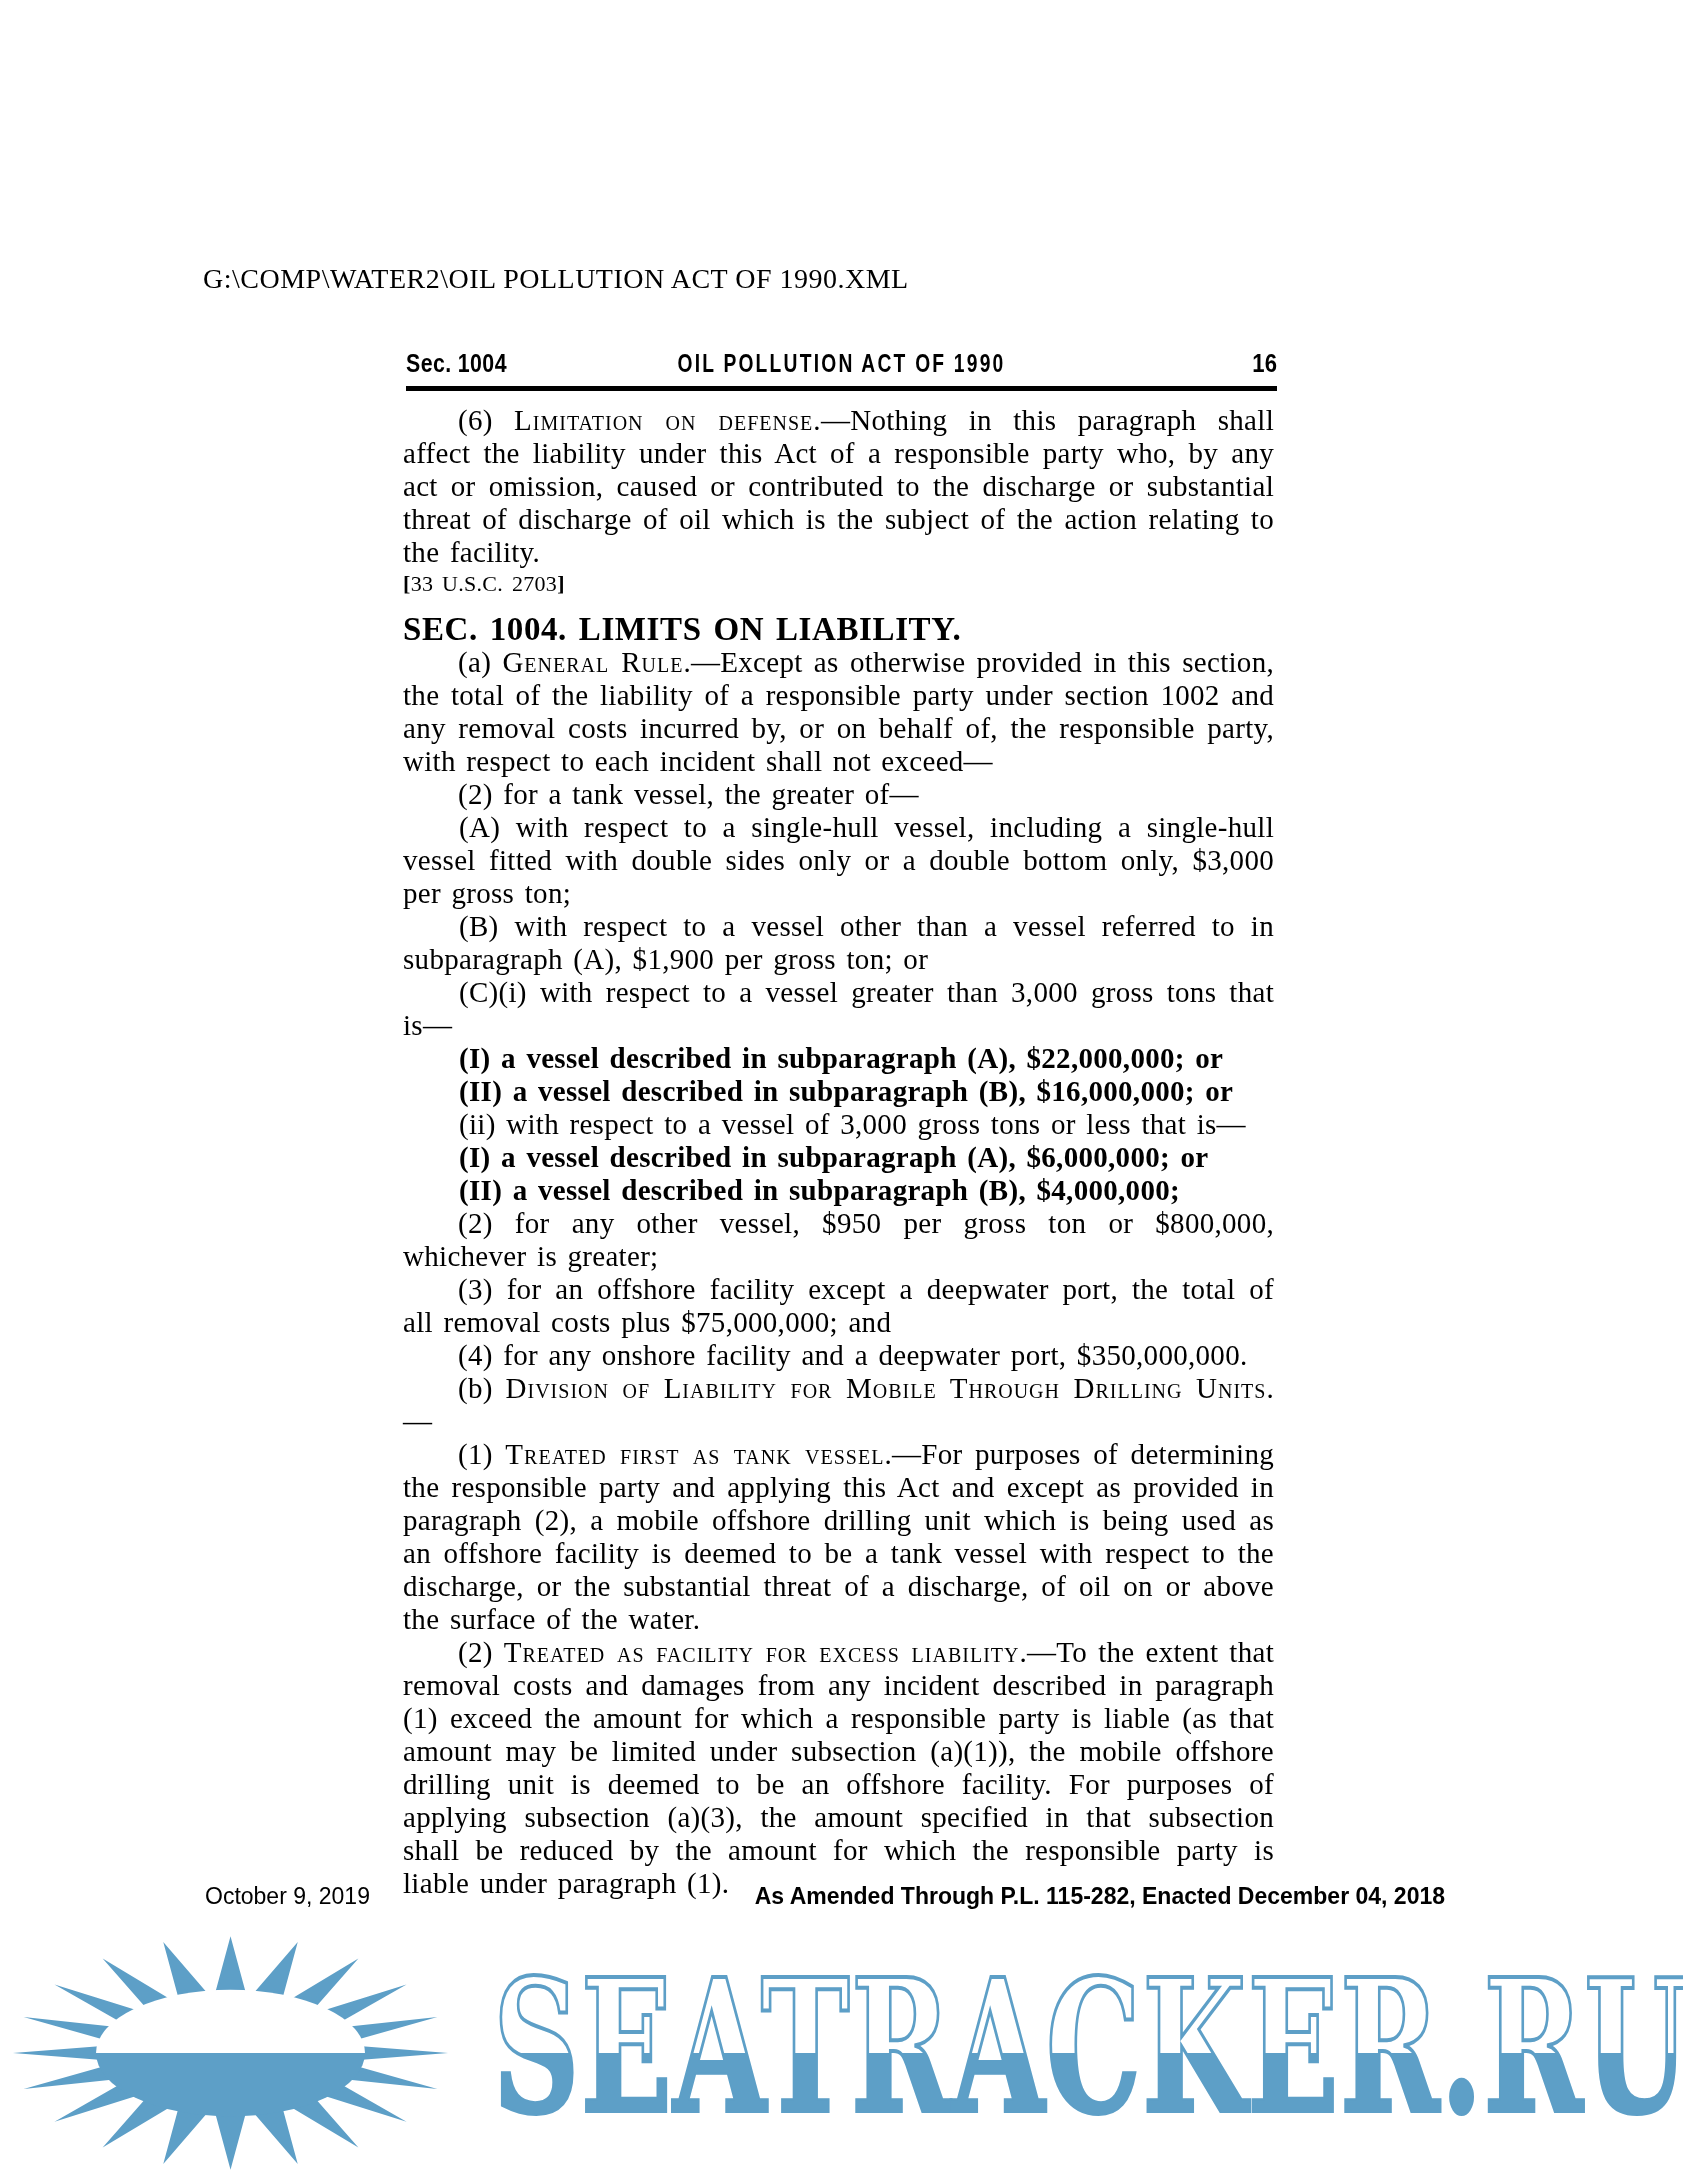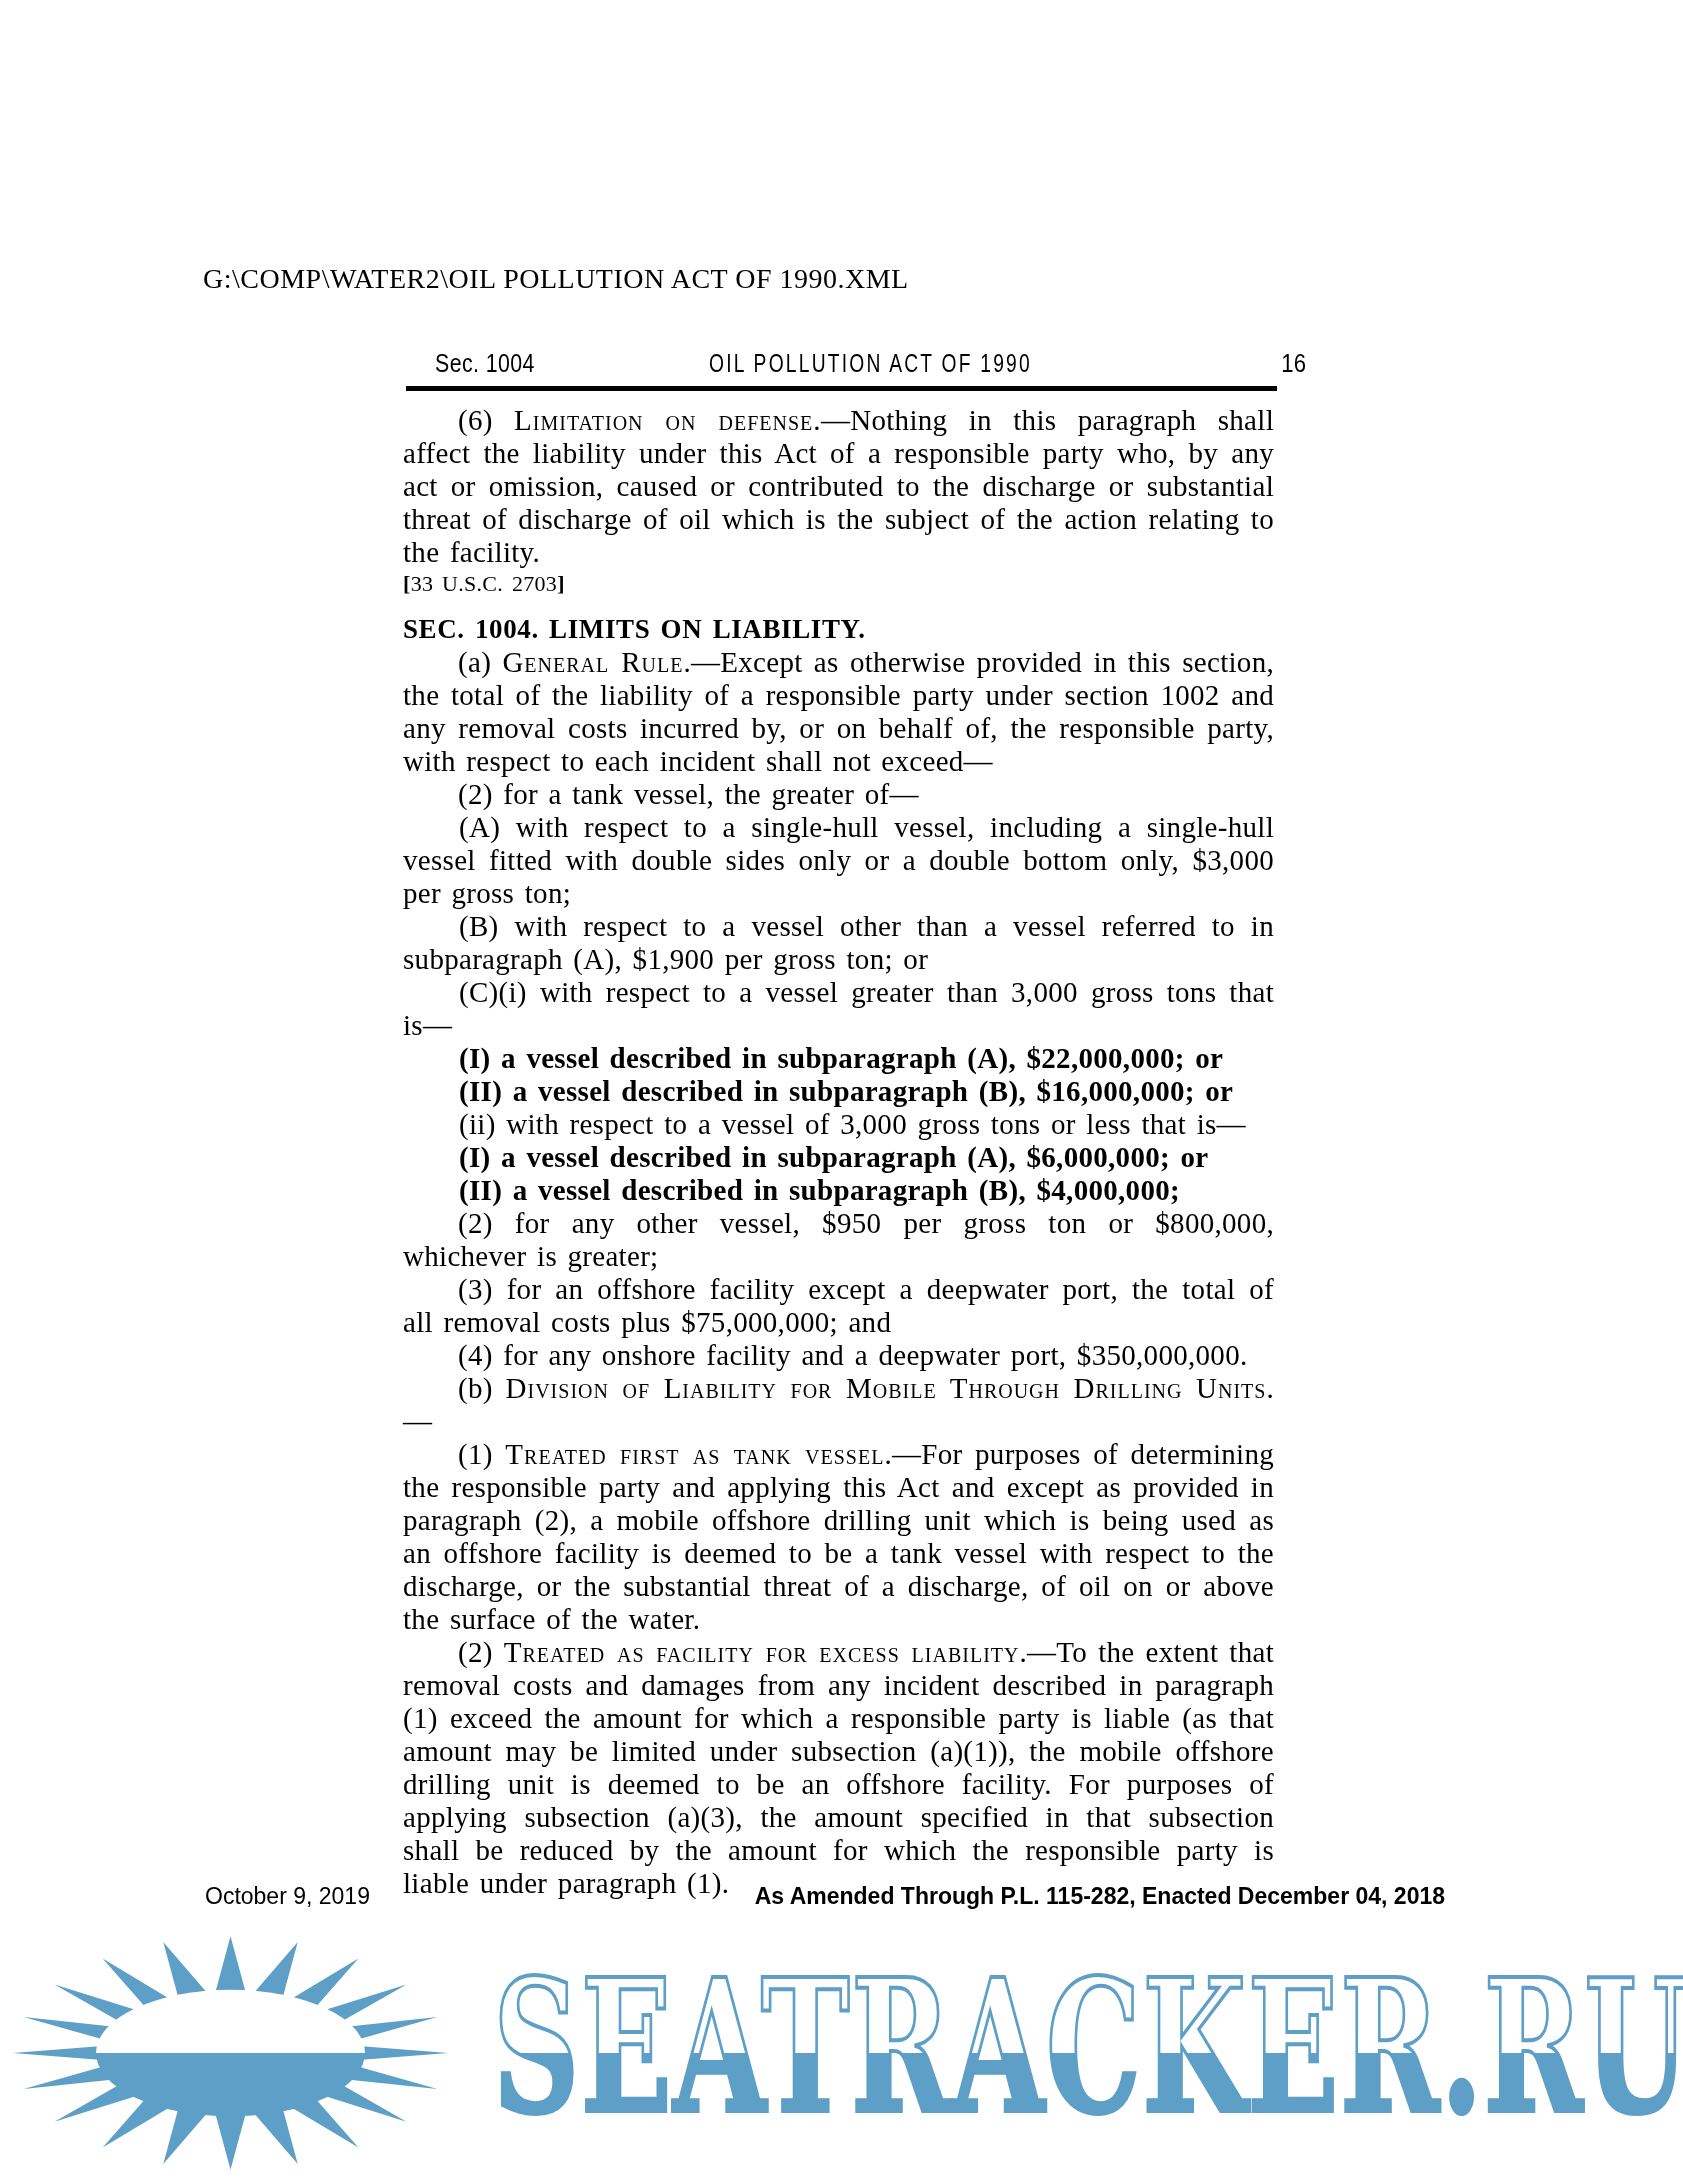--- a/index.html
+++ b/index.html
@@ -7,40 +7,40 @@
   body {
     width:1683px; height:2178px; position:relative; background:#ffffff;
     font-family:"Liberation Serif", serif; color:#000; overflow:hidden;
   }
   .filepath {
     position:absolute; left:203px; top:263px; font-size:28px;
     letter-spacing:0.5px; white-space:nowrap;
   }
   .pagehead {
     position:absolute; left:406px; top:348px; width:871px; height:36px;
-    font-family:"Liberation Sans", sans-serif; font-weight:normal; font-size:26px;margin-left:29px;
+    font-family:"Liberation Sans", sans-serif; font-weight:bold; font-size:26px;
   }
   .ph-sec   { position:absolute; left:0; top:0; transform:scaleX(0.82); transform-origin:left top; letter-spacing:0.5px; white-space:nowrap; }
   .ph-title { position:absolute; left:0; right:0; top:0; text-align:center; transform:scaleX(0.74); transform-origin:center top; letter-spacing:3px; white-space:nowrap; }
   .ph-num   { position:absolute; right:0; top:0; transform:scaleX(0.85); transform-origin:right top; }
   .headrule { position:absolute; left:406px; top:386px; width:871px; height:5px; background:#000; }
 
   .docbody {
     position:absolute; left:403px; top:404px; width:871px;
     font-size:29px; line-height:33px; text-align:justify;
     letter-spacing:0.3px; word-spacing:3px;
   }
   .docbody p { margin:0; }
   .l0 { text-indent:55px; }
   .l1 { margin-left:55px;  text-indent:55px; }
   .l2 { margin-left:111px; text-indent:56px; }
   .l3 { margin-left:166px; text-indent:56px;font-weight:bold; }
   .cite { margin-left:26px; font-size:22px; line-height:30px; text-indent:0;
           margin-top:4px; margin-bottom:4px; text-align:left; }
-  .sechead { padding-top:14px; text-indent:0; font-size:27px; font-weight:bold;
+  .sechead { padding-top:14px; text-indent:0; font-size:33px; font-weight:bold;
              letter-spacing:0.6px; text-align:left; }
   .sc { font-variant:small-caps; letter-spacing:1px; }
   .b  { font-weight:bold; }
 
   .footer-date {
     position:absolute; left:205px; top:1883px;
     font-family:Liberation Sans, sans-serif; font-size:23px;
   }
   .footer-amended {
     position:absolute; right:238px; top:1883px;

